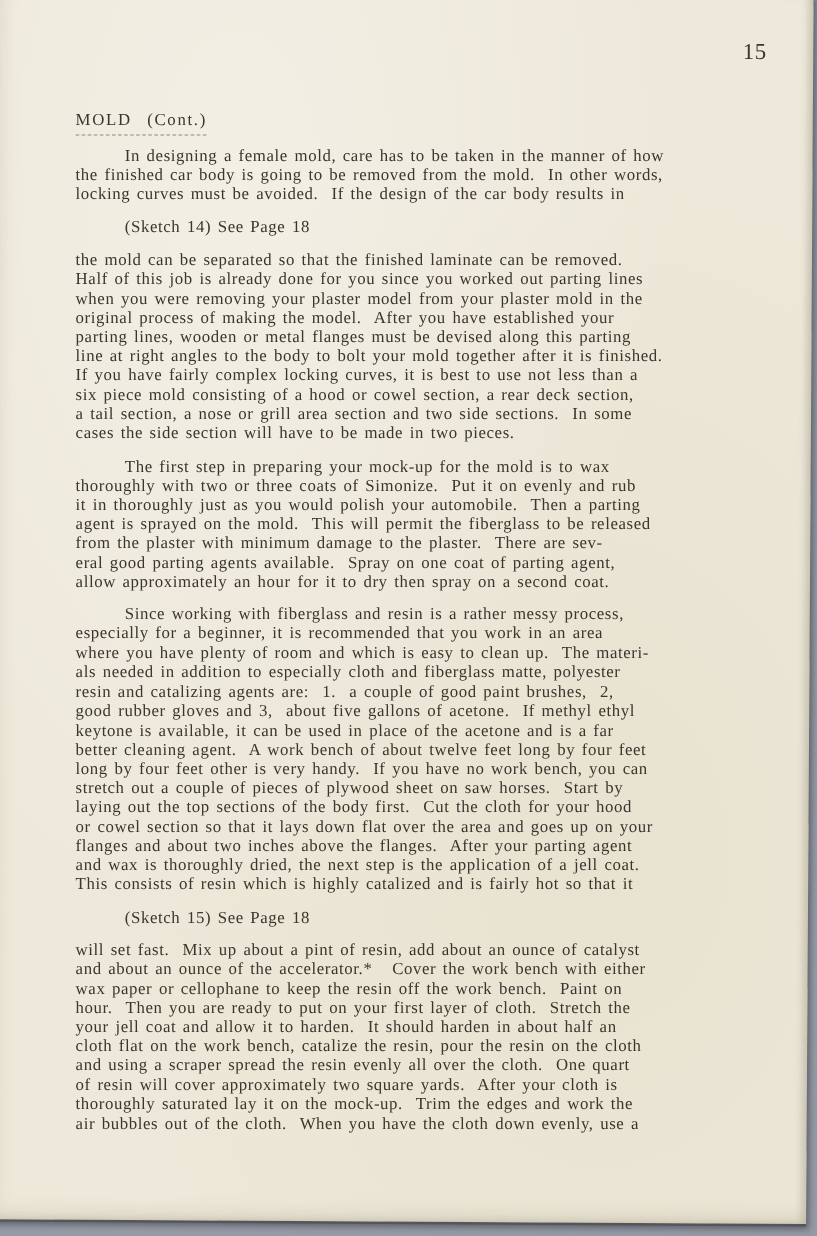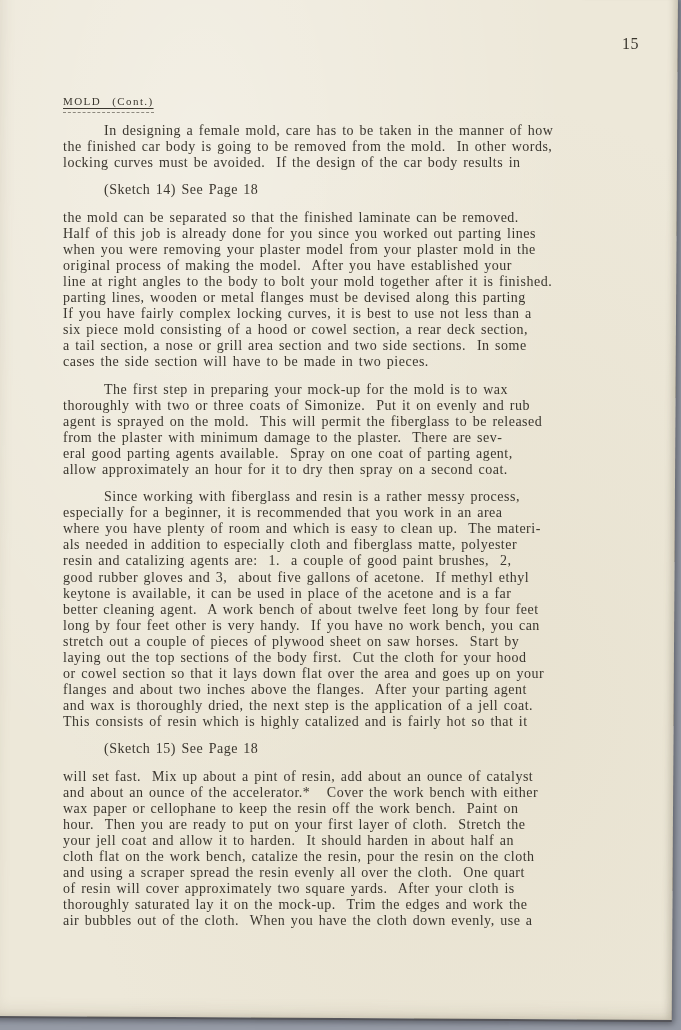--- a/index.html
+++ b/index.html
@@ -42,28 +42,27 @@
     width: 582px;
     font-size: 14px;
     line-height: 16.1px;
     letter-spacing: 0.5px;
     word-spacing: 1.5px;
   }
   .page-number {
     text-align: right;
     padding-right: 6px;
     margin-top: 6px;
-    font-size: 16px;
+    font-size: 19px;
   }
   .heading-row { margin-top: 41px; }
   .heading {
     display: inline-block;
-    font-size: 11px;
+    font-size: 14px;
     letter-spacing: 1.4px;
-    text-decoration: underline;
     text-underline-offset: 3px;
     border-bottom: 1px dashed rgba(58,54,46,0.55);
     padding-bottom: 3px;
     white-space: pre;
   }
   .page-body { margin-top: 10px; }
   .block { margin-bottom: 11px; }
   .line {
     white-space: pre;
     min-height: 16.1px;
@@ -87,30 +86,31 @@
         <div class="line">locking curves must be avoided.  If the design of the car body results in</div>
       </div>
       <div class="block">
         <div class="line indent">(Sketch 14) See Page 18</div>
       </div>
       <div class="block">
         <div class="line">the mold can be separated so that the finished laminate can be removed.</div>
         <div class="line">Half of this job is already done for you since you worked out parting lines</div>
         <div class="line">when you were removing your plaster model from your plaster mold in the</div>
         <div class="line">original process of making the model.  After you have established your</div>
+        <div class="line">parting lines, wooden or metal flanges must be devised along this parting</div>
         <div class="line">line at right angles to the body to bolt your mold together after it is finished.</div>
-        <div class="line">parting lines, wooden or metal flanges must be devised along this parting</div>
         <div class="line">If you have fairly complex locking curves, it is best to use not less than a</div>
         <div class="line">six piece mold consisting of a hood or cowel section, a rear deck section,</div>
         <div class="line">a tail section, a nose or grill area section and two side sections.  In some</div>
         <div class="line">cases the side section will have to be made in two pieces.</div>
       </div>
       <div class="block">
         <div class="line indent">The first step in preparing your mock-up for the mold is to wax</div>
         <div class="line">thoroughly with two or three coats of Simonize.  Put it on evenly and rub</div>
+        <div class="line">it in thoroughly just as you would polish your automobile.  Then a parting</div>
         <div class="line">agent is sprayed on the mold.  This will permit the fiberglass to be released</div>
         <div class="line">from the plaster with minimum damage to the plaster.  There are sev-</div>
         <div class="line">eral good parting agents available.  Spray on one coat of parting agent,</div>
         <div class="line">allow approximately an hour for it to dry then spray on a second coat.</div>
       </div>
       <div class="block">
         <div class="line indent">Since working with fiberglass and resin is a rather messy process,</div>
         <div class="line">especially for a beginner, it is recommended that you work in an area</div>
         <div class="line">where you have plenty of room and which is easy to clean up.  The materi-</div>
         <div class="line">als needed in addition to especially cloth and fiberglass matte, polyester</div>

